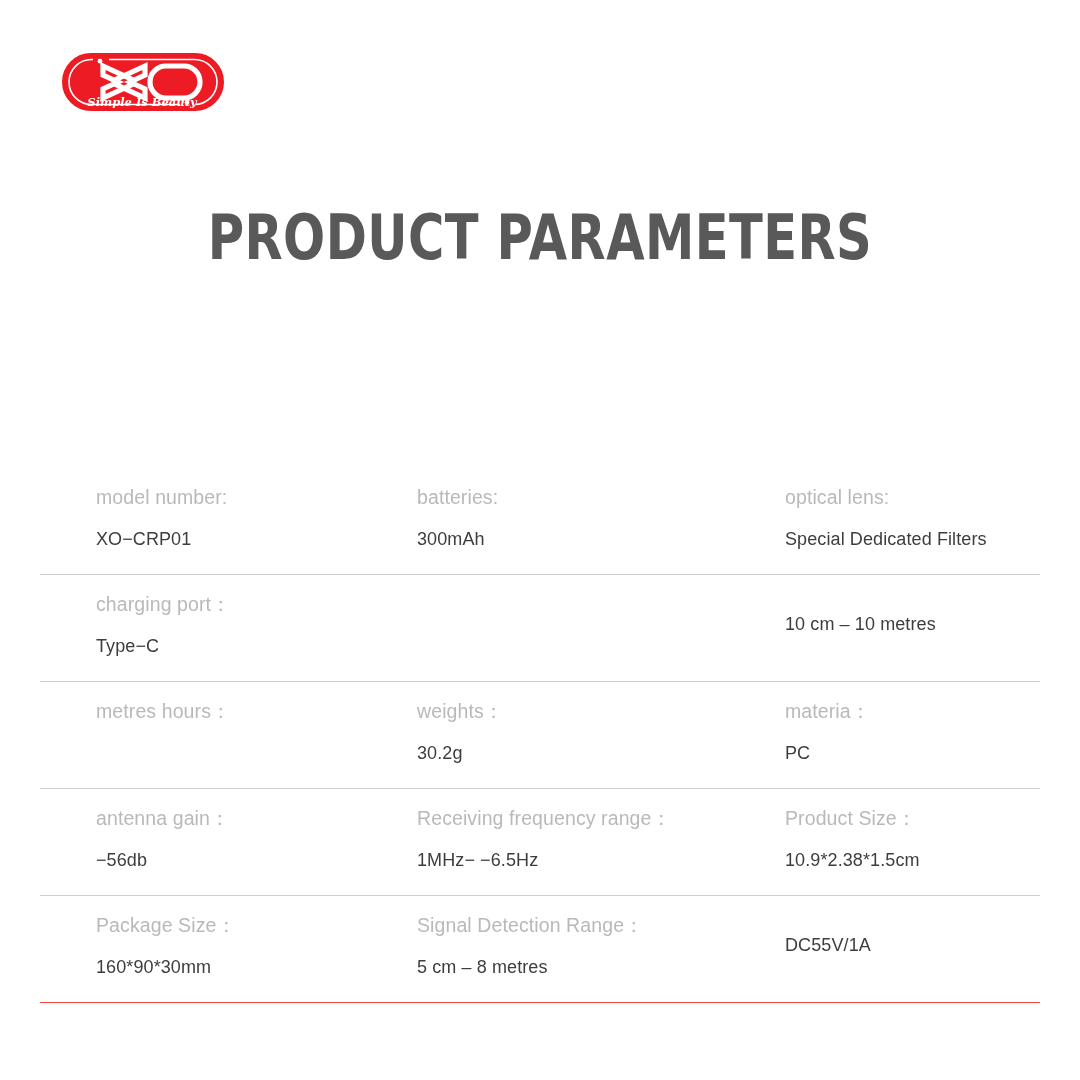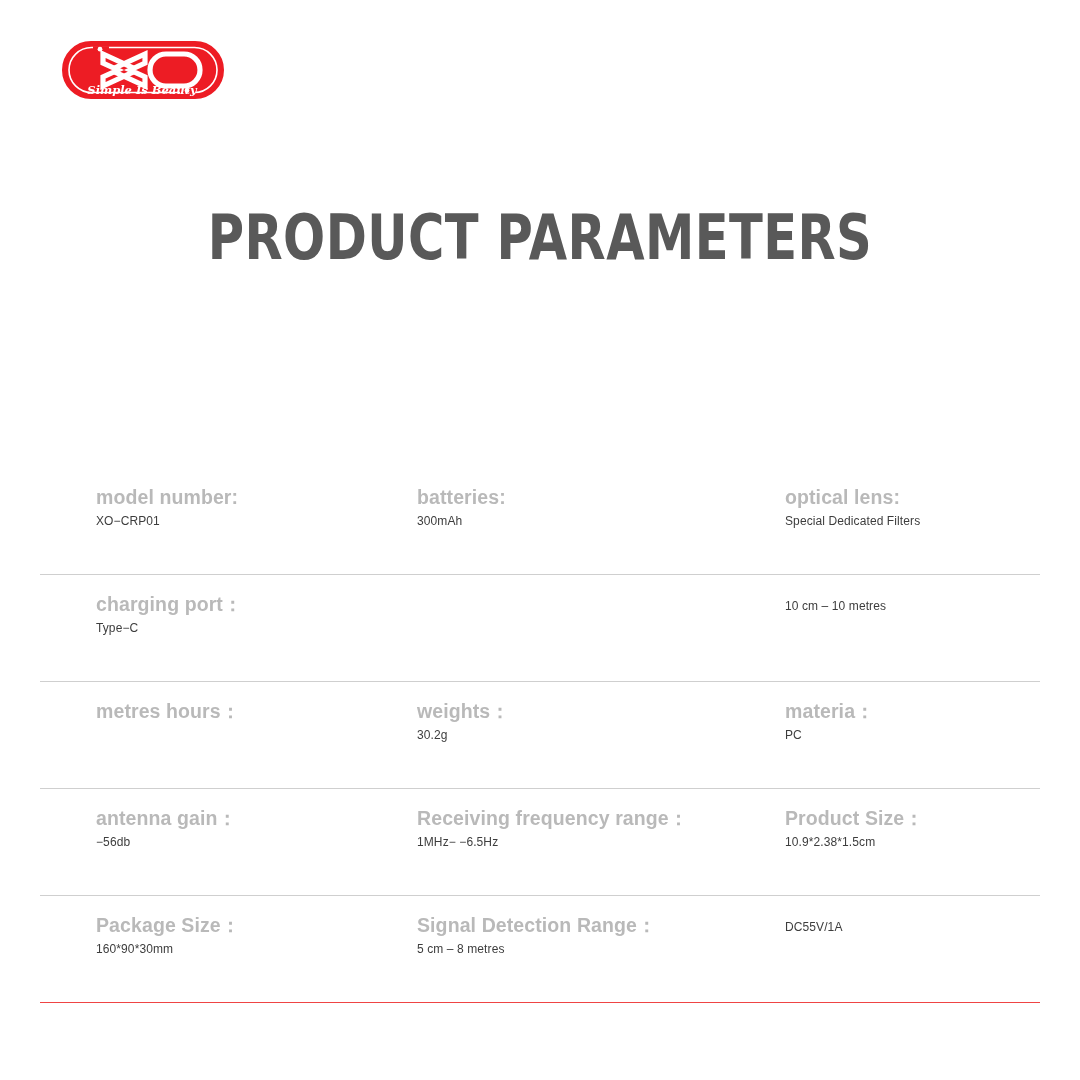--- a/index.html
+++ b/index.html
@@ -12,21 +12,21 @@
     background: #ffffff;
     font-family: "Liberation Sans", sans-serif;
     overflow: hidden;
     position: relative;
   }
 
   
   .logo-wrap {
     position: absolute;
     left: 62px;
-    top: 41px;
+    top: 53px;
     width: 162px;
     height: 58px;
   }
   .logo-svg { display: block; width: 162px; height: 58px; }
 
   
   .page-title {
     position: absolute;
     left: 0;
     top: 207px;
@@ -63,28 +63,28 @@
     box-sizing: border-box;
     padding-top: 18px;
   }
   .spec-cell.c1 { width: 338px; padding-left: 56px; }
   .spec-cell.c2 { width: 363px; padding-left: 39px; }
   .spec-cell.c3 { width: 299px; padding-left: 44px; }
 
   .spec-label {
     font-size: 19.5px;
     color: #b9b9b9;
-    font-weight: 700;
+    font-weight: 400;
     line-height: 1.15;
     white-space: nowrap;
     letter-spacing: 0.1px;
   }
   .spec-value {
-    margin-top: 7px;
-    font-size: 12px;
+    margin-top: 21px;
+    font-size: 18px;
     color: #3d3d3d;
     font-weight: 400;
     line-height: 1.15;
     white-space: nowrap;
     letter-spacing: 0.1px;
   }
 </style>
 </head>
 <body>
 

